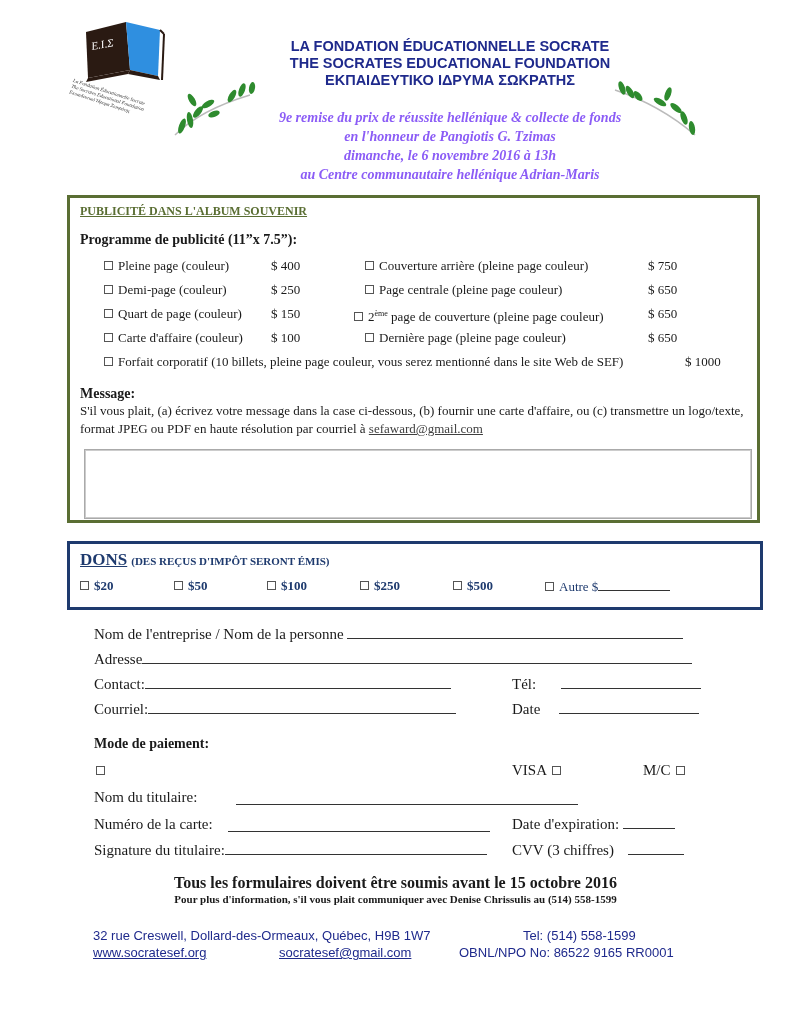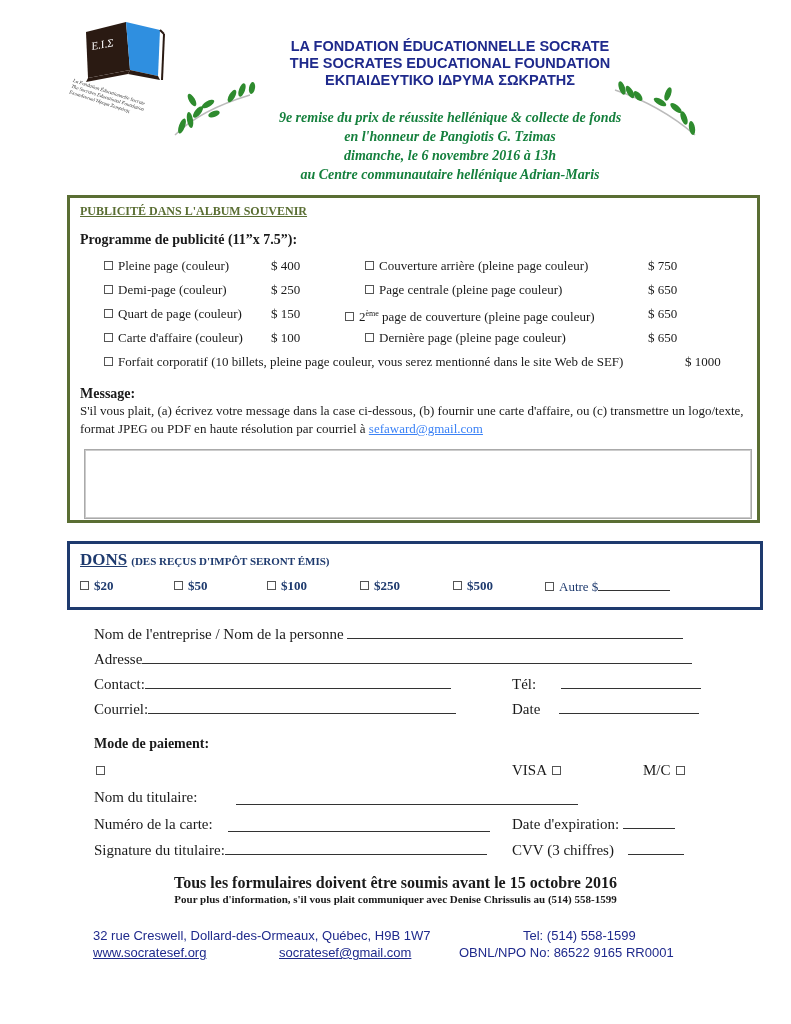--- a/index.html
+++ b/index.html
@@ -6,36 +6,36 @@
   body { width:791px; height:1024px; position:relative; overflow:hidden;
          font-family:"Liberation Serif", serif; color:#1a1a1a; }
   .abs { position:absolute; }
 
   
   .logo { left:68px; top:12px; width:110px; height:100px; }
   .org-title { left:180px; width:540px; text-align:center;
                font-family:"Liberation Sans", sans-serif; font-weight:bold;
                color:#1f2a8c; font-size:14.5px; line-height:17px; }
   .event { left:180px; width:540px; text-align:center; font-style:italic;
-           font-weight:bold; color:#15803d; font-size:14px; line-height:19px;
+           font-weight:bold; color:#8b5cf6; font-size:14px; line-height:19px;
            font-family:"Liberation Serif", serif; }
   .branch { width:90px; height:60px; }
 
   
   .ad-box { left:67px; top:195px; width:693px; height:328px;
             border:3px solid #5a6e33; box-sizing:border-box; }
   .ad-title { left:80px; top:204px; font-size:12px; font-weight:bold;
               color:#5a6e33; text-decoration:underline; }
   .prog-title { left:80px; top:232px; font-size:14px; font-weight:bold; }
   .row { font-size:13px; line-height:16px; white-space:nowrap; }
   .cb { display:inline-block; width:9px; height:9px; border:1px solid #555;
         margin-right:5px; vertical-align:0px; box-sizing:border-box; }
   .msg-label { left:80px; top:386px; font-size:14px; font-weight:bold; }
   .msg-text { left:80px; top:402px; width:680px; font-size:13px; line-height:18px; }
-  .msg-link { color:#3b82f6; text-decoration:underline; }
+  .msg-link { color:#404040; text-decoration:underline; }
   .msg-area { left:84px; top:449px; width:662px; height:64px;
               border:1px solid #aaa; box-shadow: inset 0 0 0 1px #ccc; background:#fff; }
 
   
   .don-box { left:67px; top:541px; width:696px; height:69px;
              border:3px solid #1e3a6e; box-sizing:border-box; }
   .don-title { left:80px; top:550px; color:#1e3a6e; font-weight:bold; }
   .don-title .big { font-size:17px; text-decoration:underline; }
   .don-title .small { font-size:11px; }
   .don-opt { top:578px; font-size:13px; color:#1e3a6e; font-weight:bold; white-space:nowrap; }
@@ -125,21 +125,21 @@
 <div class="abs row" style="left:271px;top:282px;">$ 250</div>
 <div class="abs row" style="left:104px;top:306px;"><span class="cb"></span><span>Quart de page (couleur)</span></div>
 <div class="abs row" style="left:271px;top:306px;">$ 150</div>
 <div class="abs row" style="left:104px;top:330px;"><span class="cb"></span><span>Carte d'affaire (couleur)</span></div>
 <div class="abs row" style="left:271px;top:330px;">$ 100</div>
 
 <div class="abs row" style="left:365px;top:258px;"><span class="cb"></span><span>Couverture arrière (pleine page couleur)</span></div>
 <div class="abs row" style="left:648px;top:258px;">$ 750</div>
 <div class="abs row" style="left:365px;top:282px;"><span class="cb"></span><span>Page centrale (pleine page couleur)</span></div>
 <div class="abs row" style="left:648px;top:282px;">$ 650</div>
-<div class="abs row" style="left:345px;top:306px;"><span class="cb"></span><span>2</span><sup style="font-size:8px;">ème</sup><span> page de couverture (pleine page couleur)</span></div>
+<div class="abs row" style="left:354px;top:306px;"><span class="cb"></span><span>2</span><sup style="font-size:8px;">ème</sup><span> page de couverture (pleine page couleur)</span></div>
 <div class="abs row" style="left:648px;top:306px;">$ 650</div>
 <div class="abs row" style="left:365px;top:330px;"><span class="cb"></span><span>Dernière page (pleine page couleur)</span></div>
 <div class="abs row" style="left:648px;top:330px;">$ 650</div>
 
 <div class="abs row" style="left:104px;top:354px;"><span class="cb"></span><span>Forfait corporatif (10 billets, pleine page couleur, vous serez mentionné dans le site Web de SEF)</span></div>
 <div class="abs row" style="left:685px;top:354px;">$ 1000</div>
 
 <div class="abs msg-label">Message:</div>
 <div class="abs msg-text"><span>S'il vous plait, (a) écrivez votre message dans la case ci-dessous, (b) fournir une carte d'affaire, ou (c) transmettre un logo/texte, format JPEG ou PDF en haute résolution par courriel à </span><span class="msg-link">sefaward@gmail.com</span></div>
 <textarea class="abs msg-area" style="resize: none; outline: none;"></textarea>

